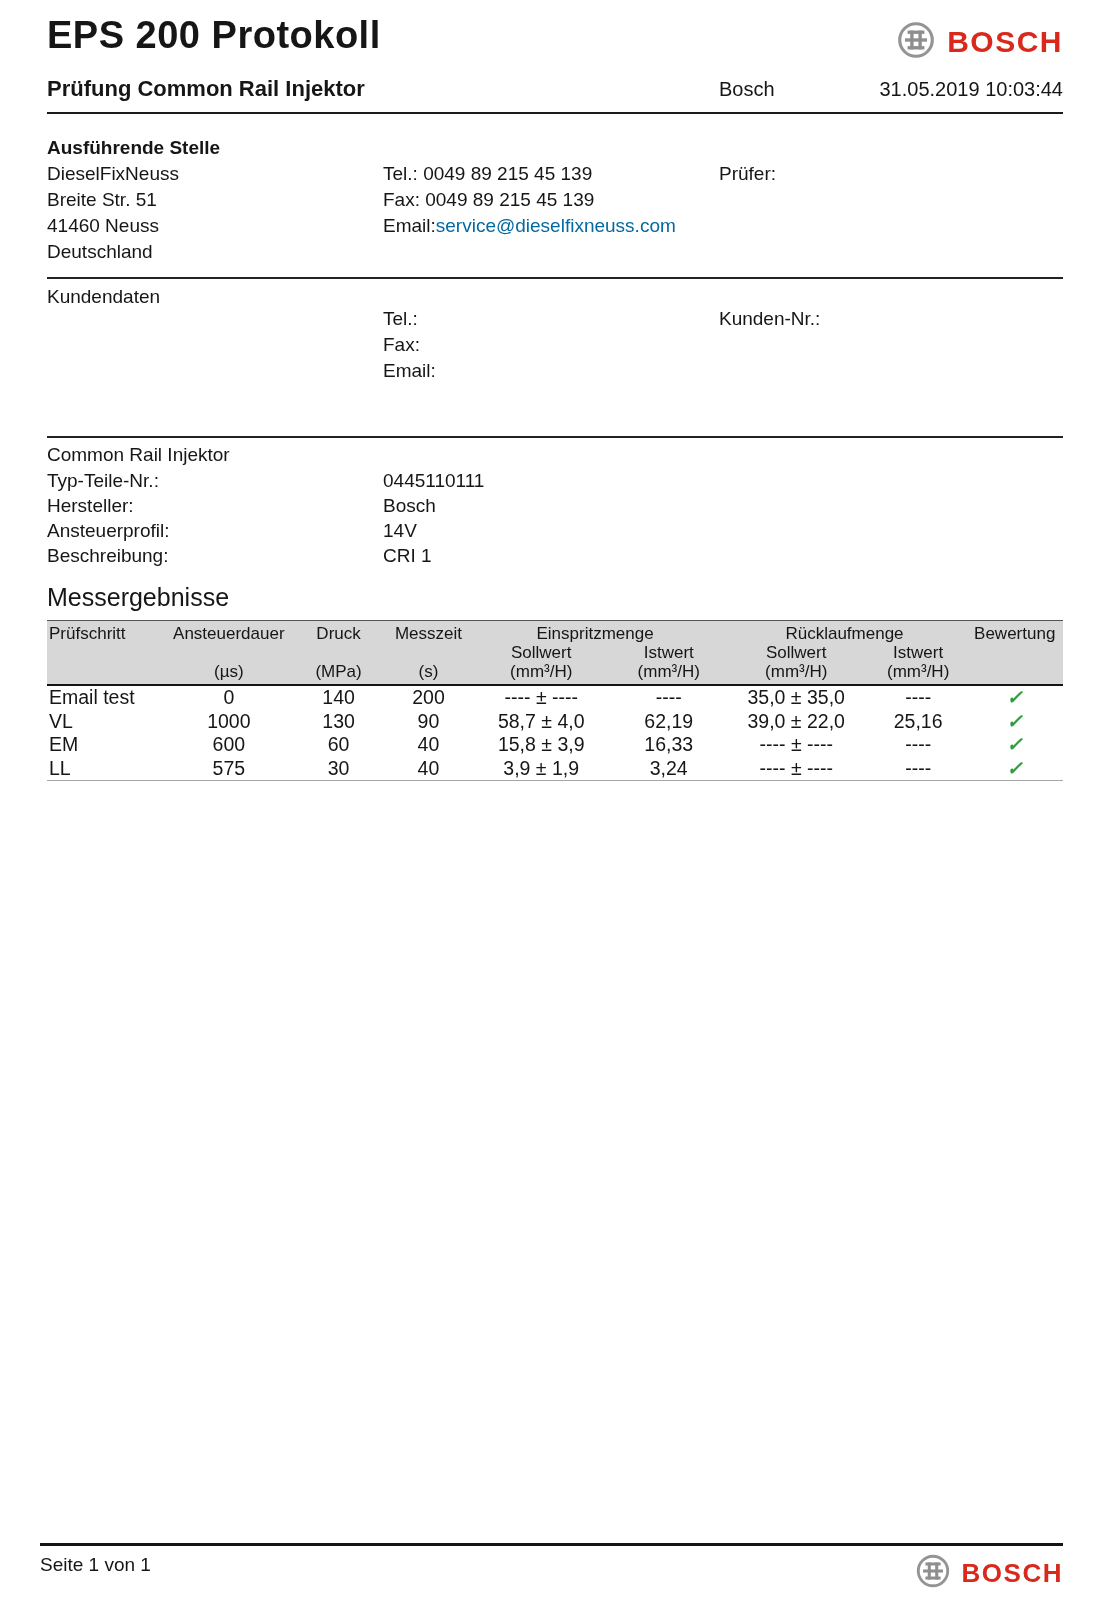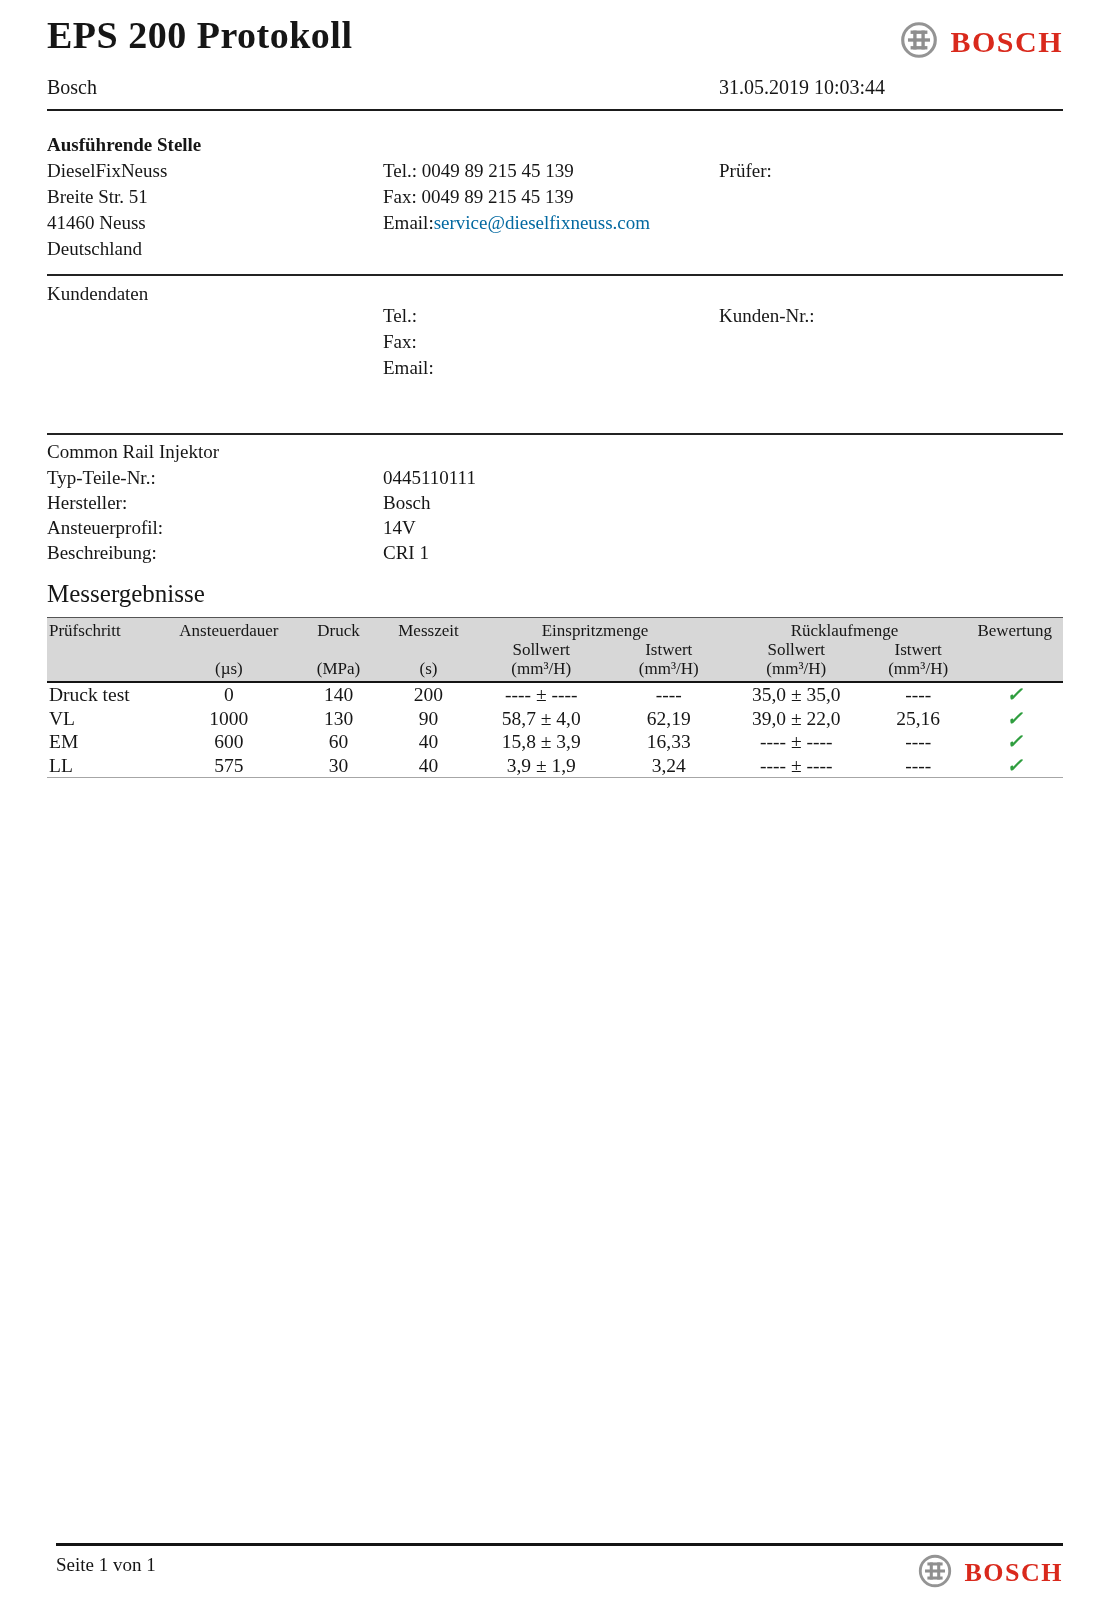--- a/index.html
+++ b/index.html
@@ -1,19 +1,19 @@
 <!DOCTYPE html>
 <html><head>
 <meta charset="utf-8">
 <title>EPS 200 Protokoll</title>
 <style>
   html,body { margin:0; padding:0; background:#ffffff; }
   .page {
     position:relative; width:1111px; height:1600px; background:#ffffff;
-    font-family:Liberation Serif, serif; color:#161616; overflow:hidden;
+    font-family:Liberation Sans, sans-serif; color:#161616; overflow:hidden;
   }
   .inner { position:absolute; left:47px; right:48px; top:0; }
 
   
   .hdr-top { display:flex; justify-content:space-between; align-items:flex-start; padding-top:13px; }
   .title { font-size:38px; font-weight:bold; letter-spacing:.5px; line-height:44px; }
   .logo { display:flex; align-items:center; gap:10px; margin-top:6px; }
   .logo svg { width:42px; height:42px; }
   .bosch-word { font-size:30px; font-weight:800; color:#d9291c; letter-spacing:1.5px; line-height:1; }
   .hdr-bottom { display:grid; grid-template-columns:672px auto 1fr; align-items:baseline;
@@ -48,21 +48,21 @@
   table.results thead tr:first-child th { padding-top:3px; }
   table.results thead tr:last-child th { padding-bottom:3px; border-bottom:2px solid #141414; }
   table.results th.al { text-align:left; }
   table.results td { font-size:19.5px; line-height:23.5px; text-align:center; padding:0 2px; }
   table.results td.c0 { text-align:left; }
   table.results tbody tr:last-child td { border-bottom:1px solid #a6a6a6; }
   td.check { color:#2f9e3f; font-size:26px; font-weight:bold; line-height:20px;
              font-style:italic; }
 
   
-  .footer { position:absolute; left:56px; right:48px; top:1543px; border-top:3px solid #141414;
+  .footer { position:absolute; left:40px; right:48px; top:1543px; border-top:3px solid #141414;
     display:flex; justify-content:space-between; align-items:flex-start; padding-top:4px; }
   .page-num { font-size:19px; margin-top:4px; }
   .footer .logo { margin-top:2px; }
   .footer .logo svg { width:38px; height:38px; }
   .footer .bosch-word { font-size:26px; }
 </style>
 </head>
 <body>
 
 <div class="page">
@@ -78,20 +78,21 @@
             <rect x="12" y="25.8" width="16" height="3.2" fill="#8f8f8f"></rect>
             <rect x="14.5" y="11" width="3.2" height="18" fill="#8f8f8f"></rect>
             <rect x="22.3" y="11" width="3.2" height="18" fill="#8f8f8f"></rect>
             <rect x="9.5" y="18.4" width="21" height="3.2" fill="#8f8f8f"></rect>
           </svg>
         </span>
         <span class="bosch-word">BOSCH</span>
       </div>
     </div>
     <div class="hdr-bottom">
+      <div class="subtitle">Prüfung Common Rail Injektor</div>
       <div class="datum-label">Bosch</div>
       <div class="datum-value">31.05.2019 10:03:44</div>
     </div>
 
     <div class="cols3 sec1">
       <div>
         <div class="sec-heading">Ausführende Stelle</div>
         <div class="line19">DieselFixNeuss</div>
         <div class="line19">Breite Str. 51</div>
         <div class="line19">41460 Neuss</div>
@@ -183,21 +184,21 @@
           <th>(s)</th>
           <th>(mm³/H)</th>
           <th>(mm³/H)</th>
           <th>(mm³/H)</th>
           <th>(mm³/H)</th>
           <th></th>
         </tr>
       </thead>
       <tbody>
           <tr>
-            <td class="c0">Druck test</td>
+            <td class="c0">Email test</td>
             <td class="c1">0</td>
             <td class="c2">140</td>
             <td class="c3">200</td>
             <td class="c4">---- ± ----</td>
             <td class="c5">----</td>
             <td class="c6">35,0 ± 35,0</td>
             <td class="c7">----</td>
             <td class="c8 check">✓</td>
           </tr>
           <tr>

